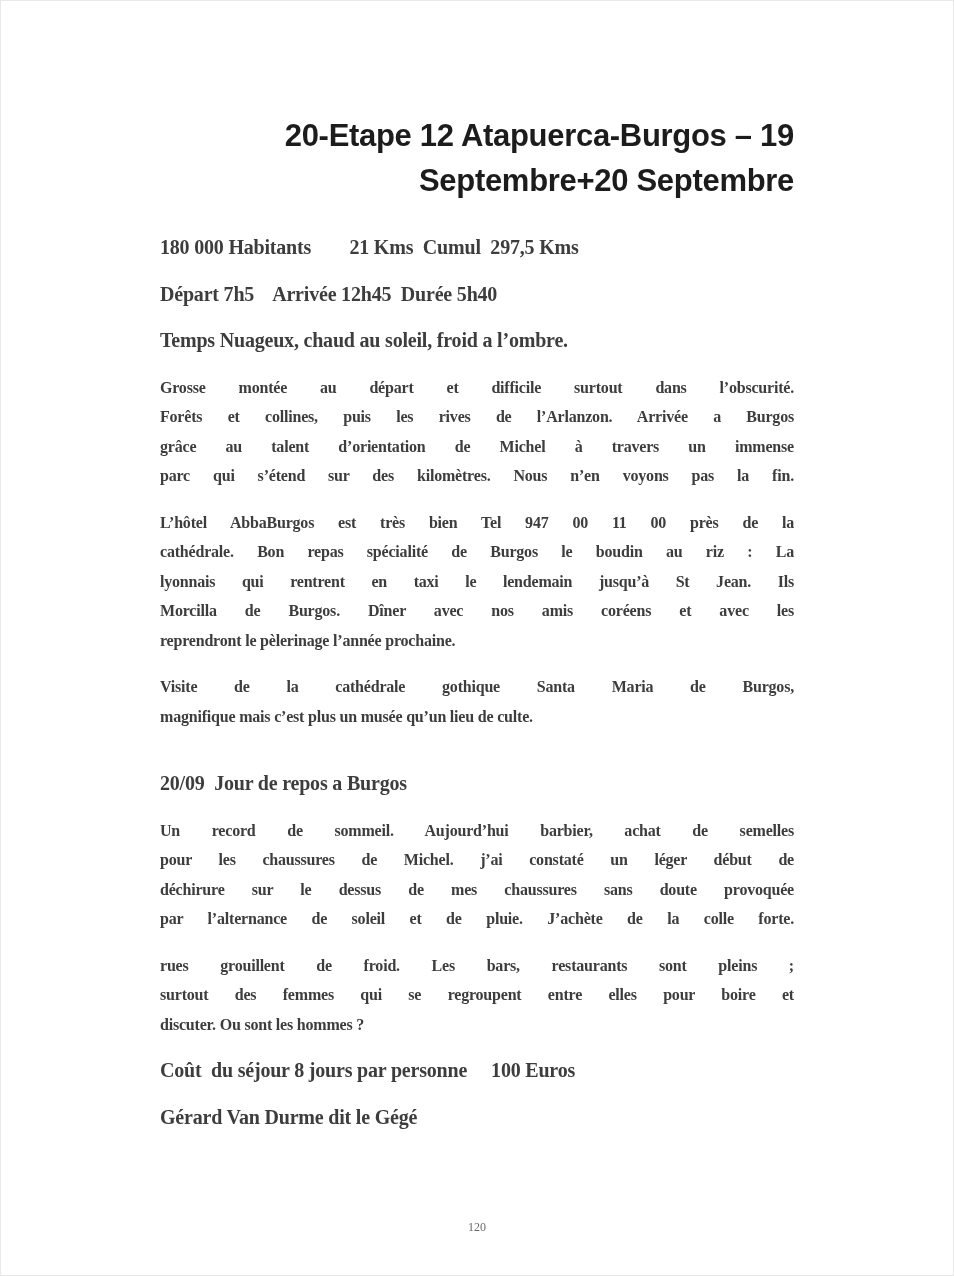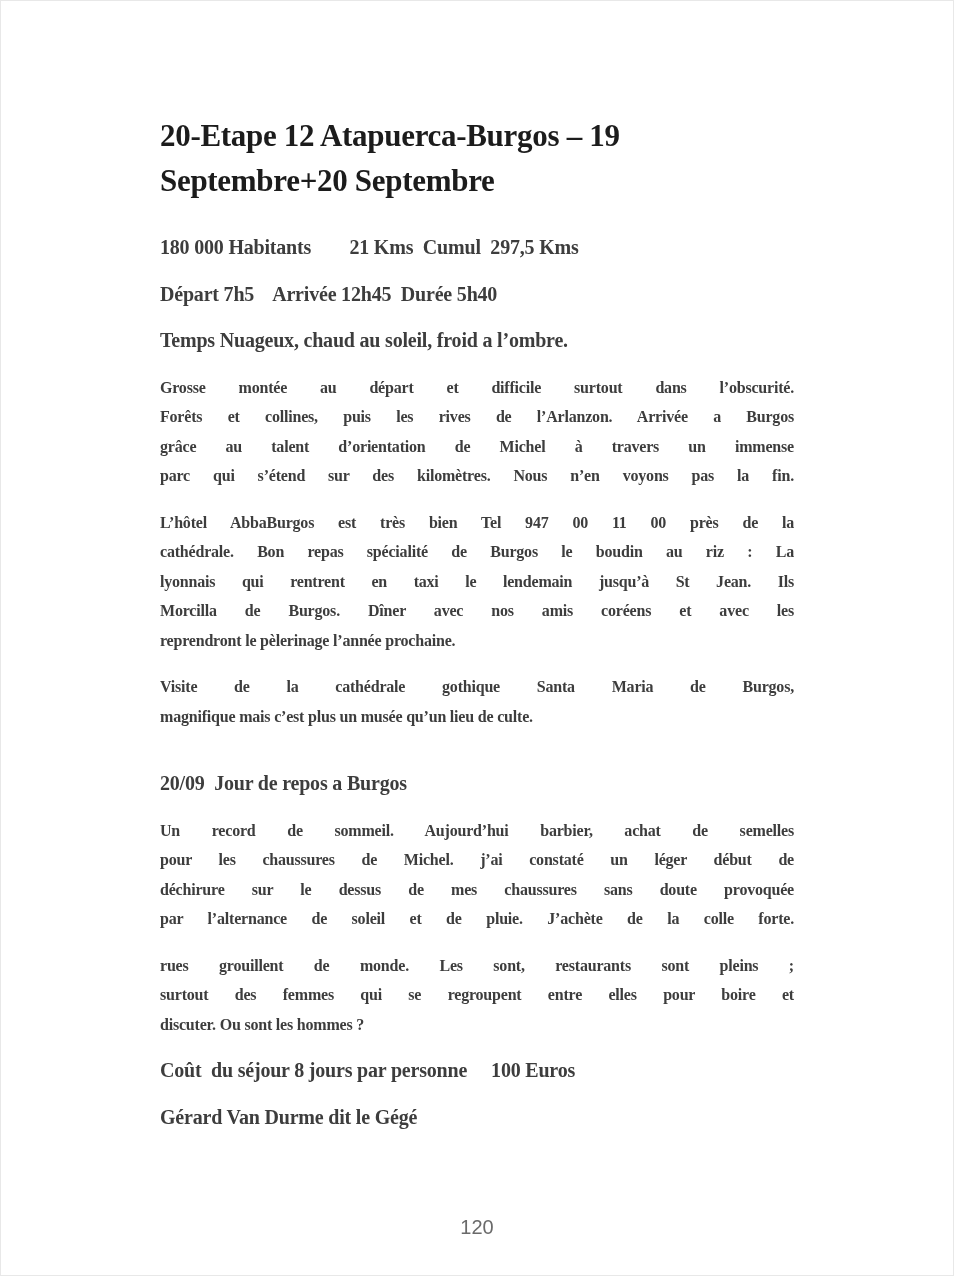--- a/index.html
+++ b/index.html
@@ -15,26 +15,26 @@
   }
   .content {
     position: absolute;
     top: 0; left: 0; right: 0; bottom: 0;
     padding: 112px 159px 0 159px;
     display: flex;
     flex-direction: column;
     align-items: stretch;
   }
   .title {
-    font-family: Liberation Serif, serif;
+    font-family: Liberation Sans, sans-serif;
     font-weight: 700;
     font-size: 31px;
     line-height: 45px;
     letter-spacing: -0.3px;
-    text-align: left;
+    text-align: right;
     color: #1c1c1c;
     margin: 0 0 30px 0;
   }
   .pline {
     font-weight: 700;
     font-size: 20px;
     line-height: 29.5px;
     letter-spacing: -0.2px;
     color: #3d3d3d;
     white-space: pre-wrap;
@@ -57,23 +57,23 @@
     text-align: center;
     text-align-last: left;
   }
   .mt-extra { margin-top: 21px; }
   .footer {
     position: absolute;
     top: 1216px;
     left: 0;
     width: 100%;
     text-align: center;
-    font-family: Liberation Sans, sans-serif;
+    font-family: Liberation Serif, serif;
     font-weight: 400;
-    font-size: 20px;
+    font-size: 12px;
     line-height: 20px;
     color: #6a6a6a;
   }
 </style>
 </head>
 <body>
 
 <div class="page">
   <div class="content">
 
@@ -108,21 +108,21 @@
     <div class="pline mt-extra">20/09  Jour de repos a Burgos</div>
 
     <div class="para">
       <div class="jline">Un record de sommeil. Aujourd’hui barbier, achat de semelles</div>
       <div class="jline">pour les chaussures de Michel.  j’ai constaté un léger début de</div>
       <div class="jline">déchirure sur le dessus de mes chaussures sans doute provoquée</div>
       <div class="jline">par l’alternance de soleil et de pluie. J’achète de la colle forte.</div>
     </div>
 
     <div class="para">
-      <div class="jline">rues grouillent de monde. Les sont, restaurants sont pleins ;</div>
+      <div class="jline">rues grouillent de froid. Les bars, restaurants sont pleins ;</div>
       <div class="jline">surtout des femmes qui se regroupent entre elles pour boire et</div>
       <div class="jend">discuter. Ou sont les hommes ?</div>
     </div>
 
     <div class="pline">Coût  du séjour 8 jours par personne     100 Euros</div>
 
     <div class="pline">Gérard Van Durme dit le Gégé</div>
 
   </div>
 

